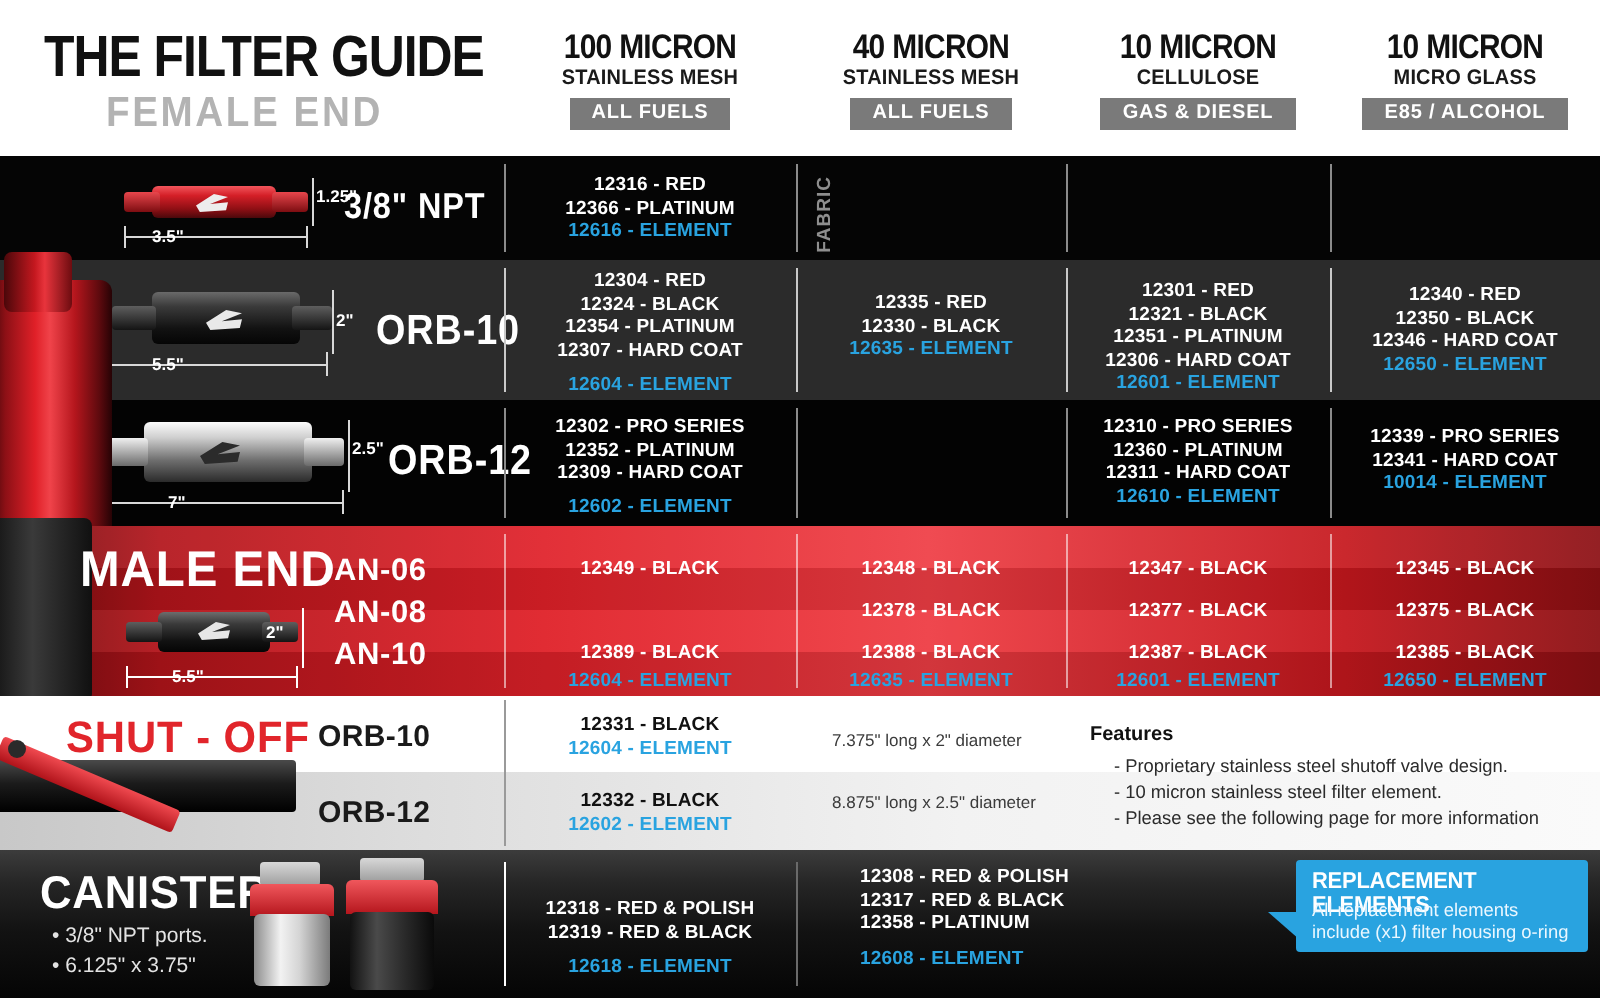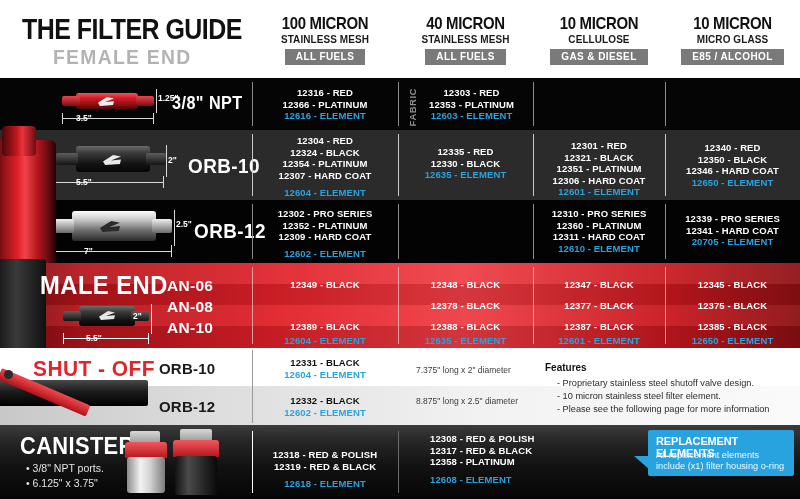--- a/index.html
+++ b/index.html
@@ -198,25 +198,20 @@
 
       <div class="cell" style="left:252px; width:146px;">
         <div class="codes" style="top:9px;">
           <div class="code w">12316 - RED</div>
           <div class="code w">12366 - PLATINUM</div>
           <div class="code e">12616 - ELEMENT</div>
         </div>
       </div>
       <div class="cell" style="left:398px; width:135px;">
         <div class="fabric" style="left:9px; top:10px;">FABRIC</div>
-        <div class="codes" style="top:9px; left:12px; width:123px;">
-          <div class="code w">12303 - RED</div>
-          <div class="code w">12353 - PLATINUM</div>
-          <div class="code e">12603 - ELEMENT</div>
-        </div>
       </div>
       <div class="cell" style="left:533px; width:132px;"></div>
       <div class="cell" style="left:665px; width:135px;"></div>
     </div>
 
     <div class="row rowB" style="top:52px; height:70px;">
       <div class="filt" style="left:56px; top:16px; width:110px; height:26px;">
         <div class="barrel" style="left:20px; top:0px; width:74px; height:26px; background:linear-gradient(180deg,#6a6a6a 0%,#3a3a3a 28%,#121212 70%,#050505 100%);"></div>
         <div class="endL" style="left:0px; top:7px; width:22px; height:12px; background:linear-gradient(180deg,#5e5e5e,#141414);"></div>
         <div class="endR" style="left:90px; top:7px; width:20px; height:12px; background:linear-gradient(180deg,#5e5e5e,#141414);"></div>
@@ -304,21 +299,21 @@
           <div class="code w">12310 - PRO SERIES</div>
           <div class="code w">12360 - PLATINUM</div>
           <div class="code w">12311 - HARD COAT</div>
           <div class="code e">12610 - ELEMENT</div>
         </div>
       </div>
       <div class="cell" style="left:665px; width:135px;">
         <div class="codes" style="top:13px;">
           <div class="code w">12339 - PRO SERIES</div>
           <div class="code w">12341 - HARD COAT</div>
-          <div class="code e">20705 - ELEMENT</div>
+          <div class="code e">10014 - ELEMENT</div>
         </div>
       </div>
     </div>
 
     <div class="redcan">
       <div class="redlogo"></div>
     </div>
   </div>
 
   <div class="maleWrap">

